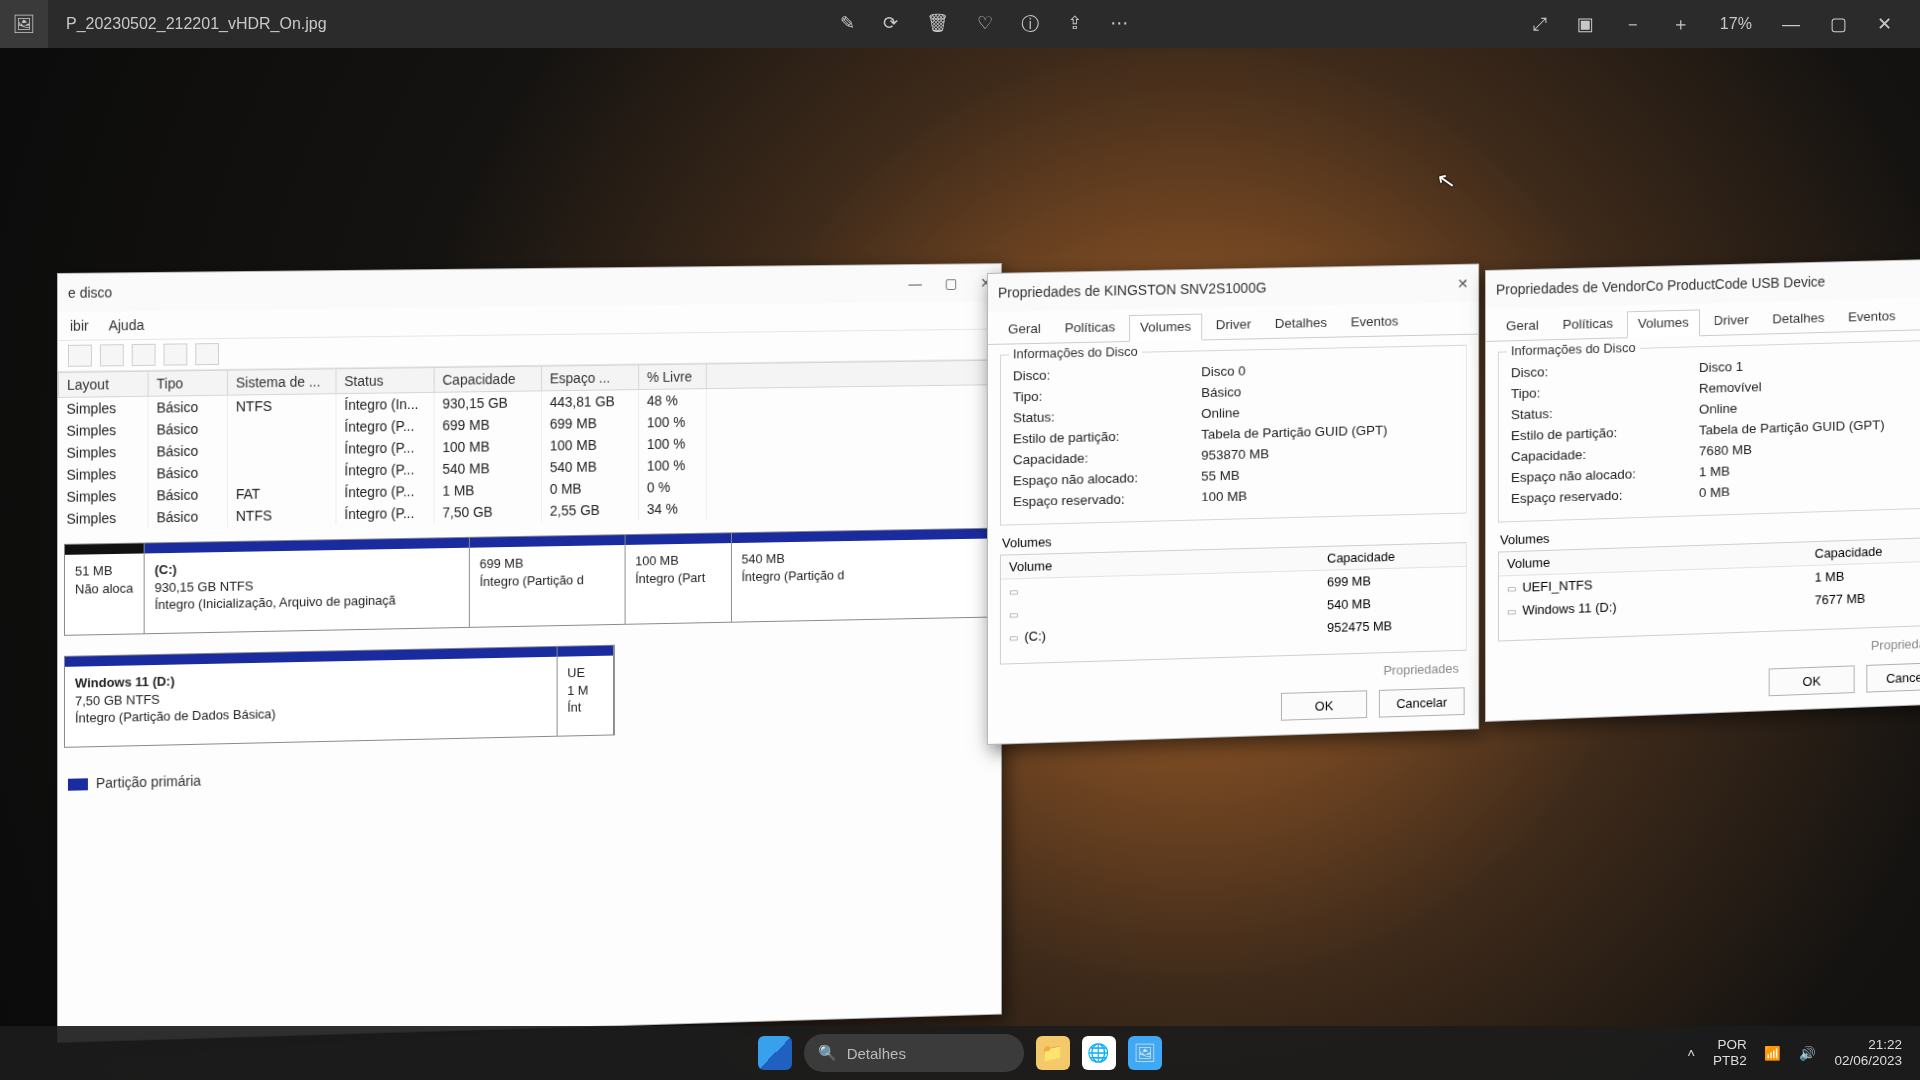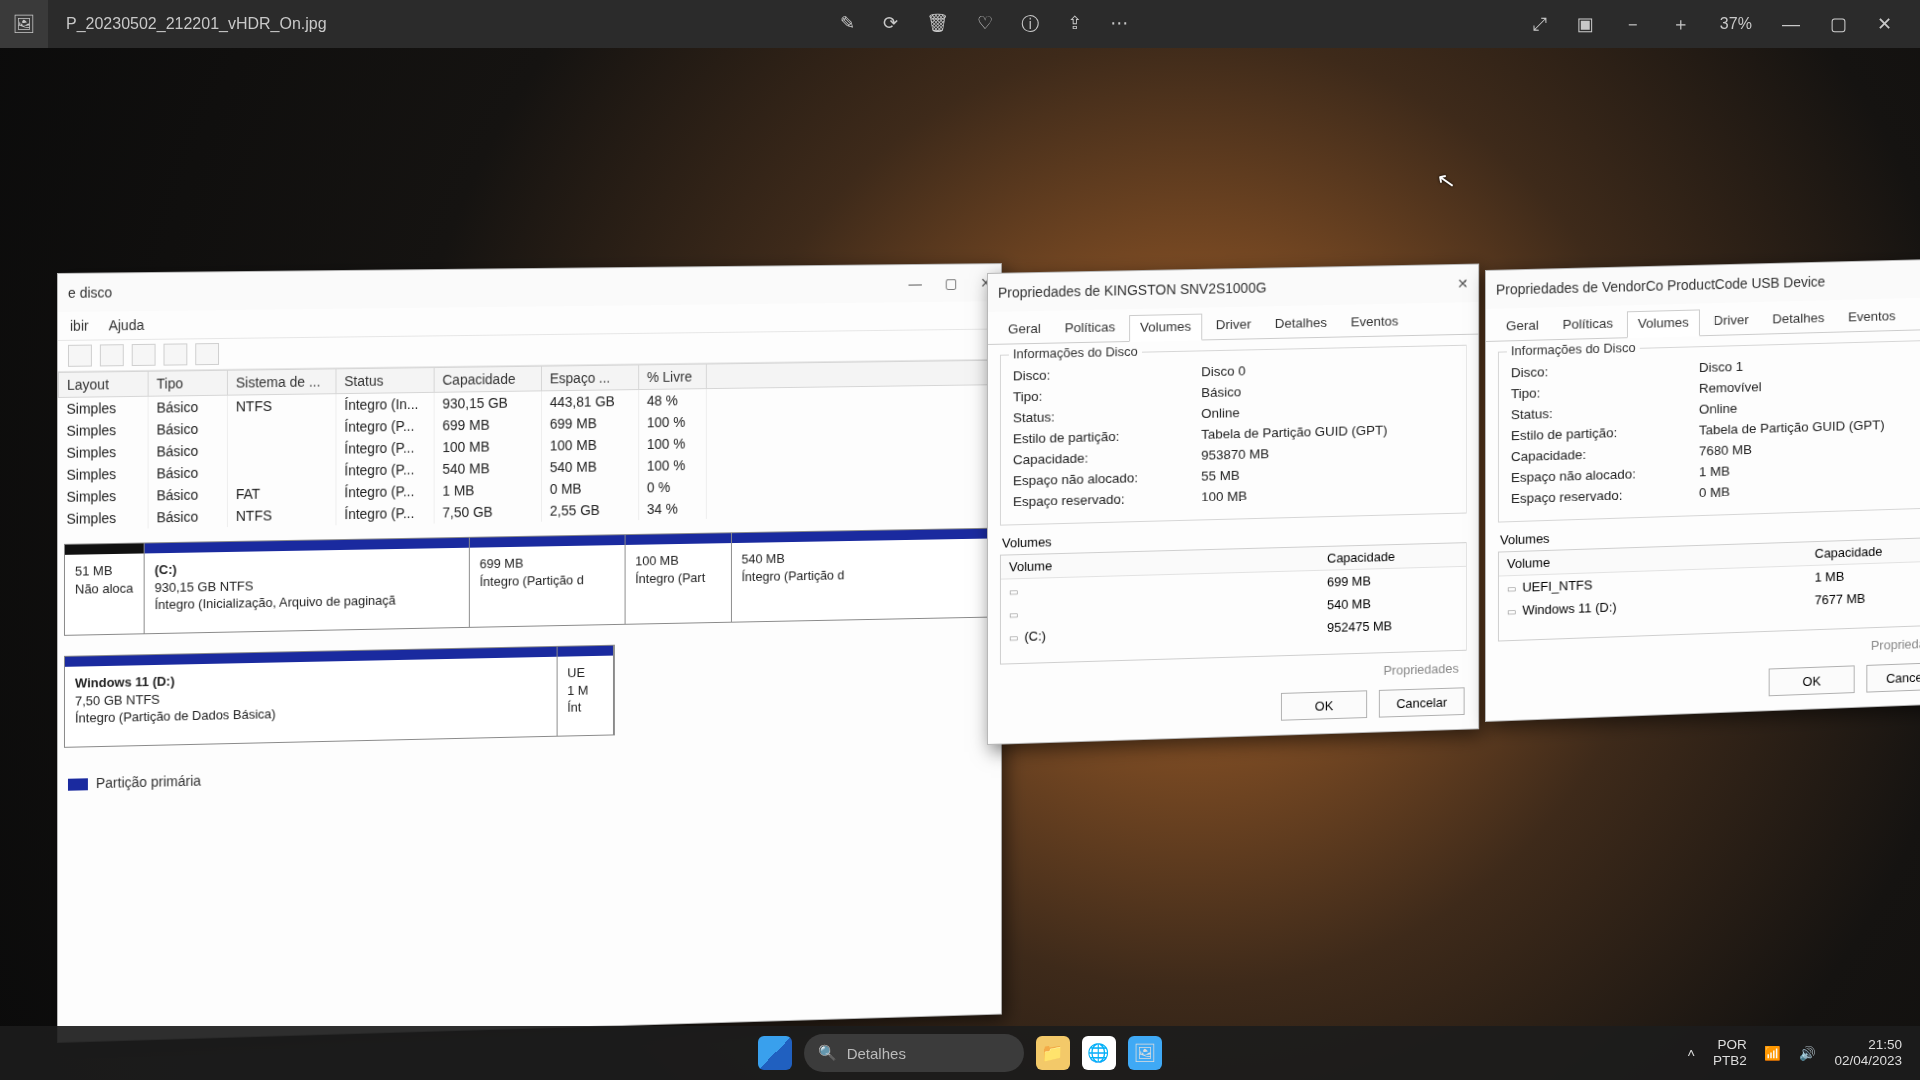--- a/index.html
+++ b/index.html
@@ -117,21 +117,21 @@
     <span class="pv-glyph">ⓘ</span>
     <span class="pv-glyph">⇪</span>
     <span class="pv-glyph">⋯</span>
   </div>
 
   <div id="pv-right">
     <span class="pv-glyph">⤢</span>
     <span class="pv-glyph">▣</span>
     <span class="pv-glyph">－</span>
     <span class="pv-glyph">＋</span>
-    <span>37%</span>
+    <span>17%</span>
     <span class="pv-glyph">—</span>
     <span class="pv-glyph">▢</span>
     <span class="pv-glyph">✕</span>
   </div>
 </div>
 
 <div id="photo-area">
   <div id="photo-content">
 
     <div id="cursor">↖</div>
@@ -460,18 +460,18 @@
     </div>
     <div id="tb-right">
       <span>˄</span>
       <div class="col">
         <div>POR</div>
         <div>PTB2</div>
       </div>
       <span>📶</span>
       <span>🔊</span>
       <div class="col">
-        <div>21:50</div>
-        <div>02/04/2023</div>
+        <div>21:22</div>
+        <div>02/06/2023</div>
       </div>
     </div>
   </div>
 </div>
 
 </body></html>

